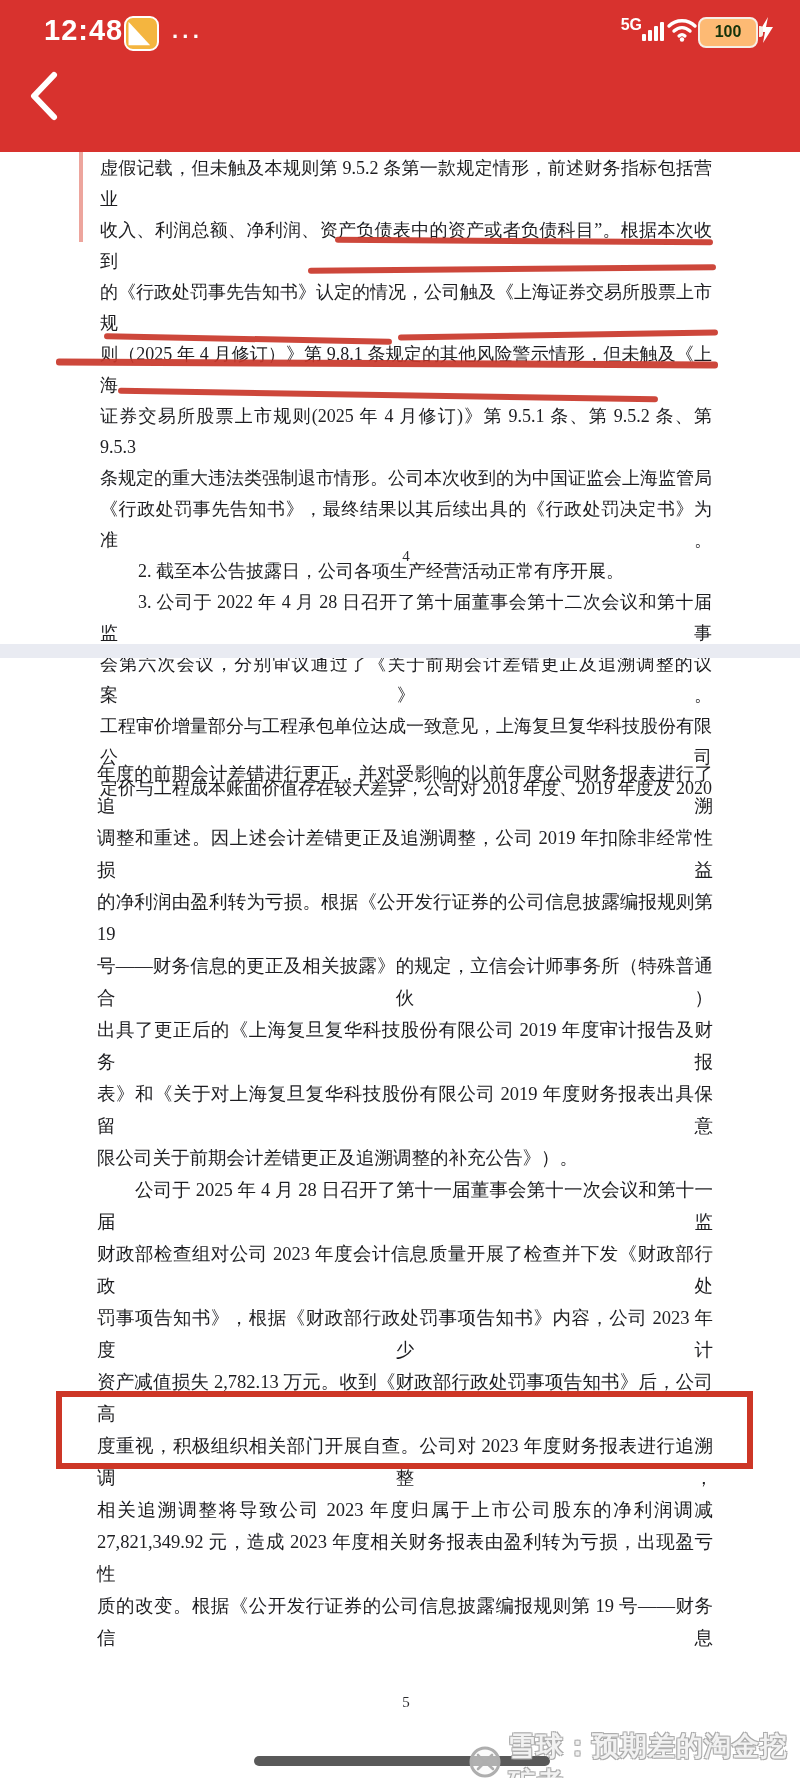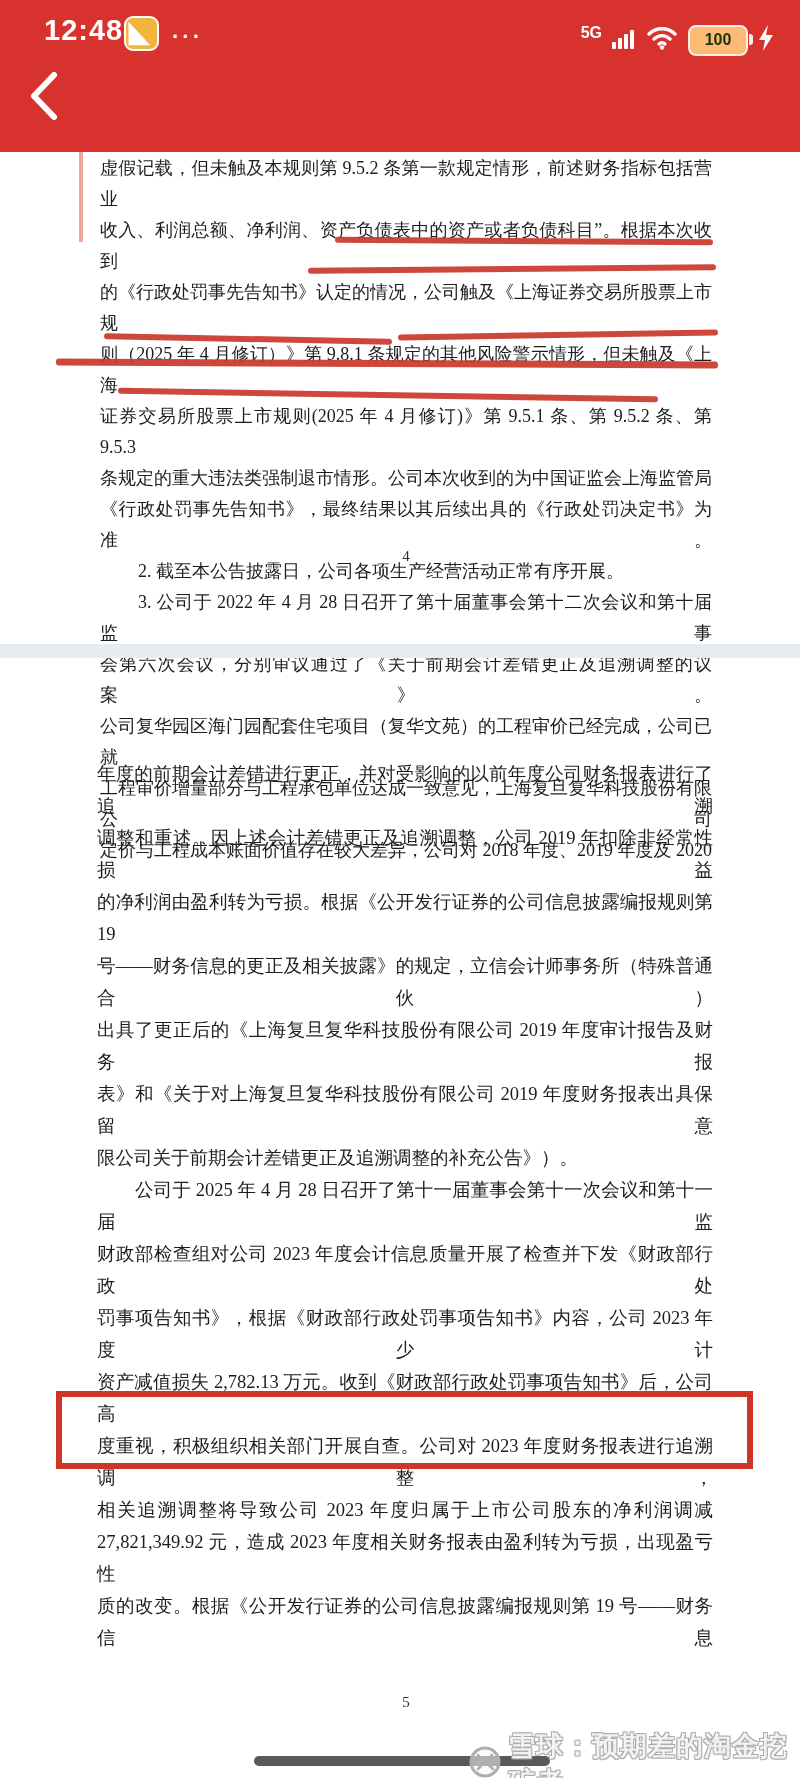--- a/index.html
+++ b/index.html
@@ -10,21 +10,21 @@
   .app-header{position:absolute;left:0;top:0;width:800px;height:152px;background:#d8322e;}
   .status-row{position:absolute;left:0;top:0;width:800px;height:60px;}
   .time{position:absolute;left:44px;top:14px;color:#ffffff;font-size:29px;font-weight:bold;
         font-family:"Liberation Sans",sans-serif;letter-spacing:1px;}
   .note-badge{position:absolute;left:124px;top:16px;width:31px;height:31px;background:#f4b53f;
         border:2px solid #ffffff;border-radius:9px;overflow:hidden;}
   .note-badge .fold{position:absolute;left:0;bottom:0;width:100%;height:100%;
         background:#ffffff;clip-path:polygon(8% 12%,8% 88%,78% 88%);}
   .dots{position:absolute;left:172px;top:24px;color:#ffffff;font-size:22px;letter-spacing:3px;
         font-family:"Liberation Sans",sans-serif;font-weight:bold;}
-  .right-cluster{position:absolute;right:26px;top:20px;height:40px;display:flex;align-items:center;gap:10px;}
+  .right-cluster{position:absolute;right:26px;top:12px;height:40px;display:flex;align-items:center;}
   .net-label{color:#ffffff;font-family:"Liberation Sans",sans-serif;font-weight:bold;font-size:16px;
         position:relative;top:-7px;}
   .battery{position:relative;width:56px;height:27px;border:2px solid #f6efe7;border-radius:8px;
         background:#fdba74;display:flex;align-items:center;justify-content:center;}
   .battery .pct{color:#14330a;font-size:16px;font-weight:bold;font-family:"Liberation Sans",sans-serif;}
   .battery .nub{position:absolute;right:-7px;top:7px;width:4px;height:11px;background:#f6efe7;
         border-radius:0 3px 3px 0;}
   .back-btn{position:absolute;left:24px;top:68px;width:44px;height:56px;cursor:pointer;}
 
   
@@ -107,21 +107,20 @@
     <div class="ln">虚假记载，但未触及本规则第 9.5.2 条第一款规定情形，前述财务指标包括营业</div>
     <div class="ln">收入、利润总额、净利润、资产负债表中的资产或者负债科目”。根据本次收到</div>
     <div class="ln">的《行政处罚事先告知书》认定的情况，公司触及《上海证券交易所股票上市规</div>
     <div class="ln">则（2025 年 4 月修订）》第 9.8.1 条规定的其他风险警示情形，但未触及《上海</div>
     <div class="ln">证券交易所股票上市规则(2025 年 4 月修订)》第 9.5.1 条、第 9.5.2 条、第 9.5.3</div>
     <div class="ln">条规定的重大违法类强制退市情形。公司本次收到的为中国证监会上海监管局</div>
     <div class="ln">《行政处罚事先告知书》，最终结果以其后续出具的《行政处罚决定书》为准。</div>
     <div class="ln i s">2. 截至本公告披露日，公司各项生产经营活动正常有序开展。</div>
     <div class="ln i">3. 公司于 2022 年 4 月 28 日召开了第十届董事会第十二次会议和第十届监事</div>
     <div class="ln">会第六次会议，分别审议通过了《关于前期会计差错更正及追溯调整的议案》。</div>
-    <div class="ln">公司复华园区海门园配套住宅项目（复华文苑）的工程审价已经完成，公司已就</div>
     <div class="ln">工程审价增量部分与工程承包单位达成一致意见，上海复旦复华科技股份有限公司</div>
     <div class="ln">定价与工程成本账面价值存在较大差异，公司对 2018 年度、2019 年度及 2020</div>
   </div>
 <div class="page-num p4">4</div>
 
 <div class="vmark"></div>
 <div class="stroke u1"></div>
 <div class="stroke u2"></div>
 <div class="stroke u3a"></div>
 <div class="stroke u3b"></div>

